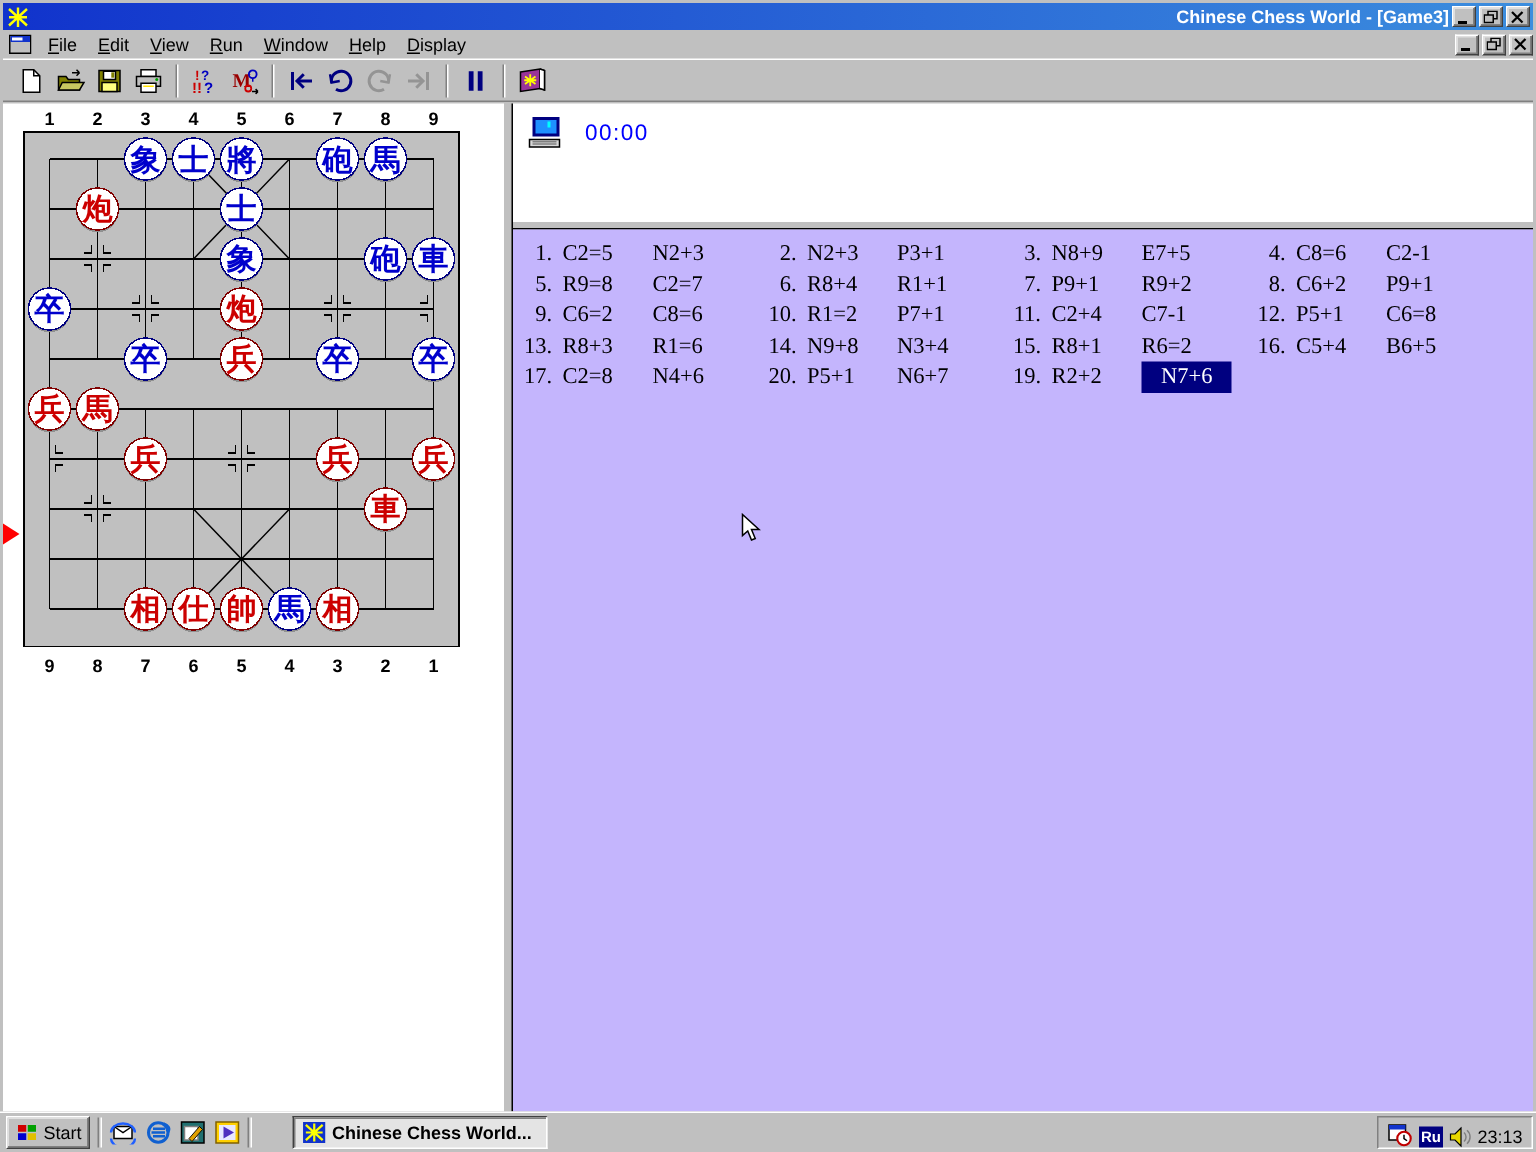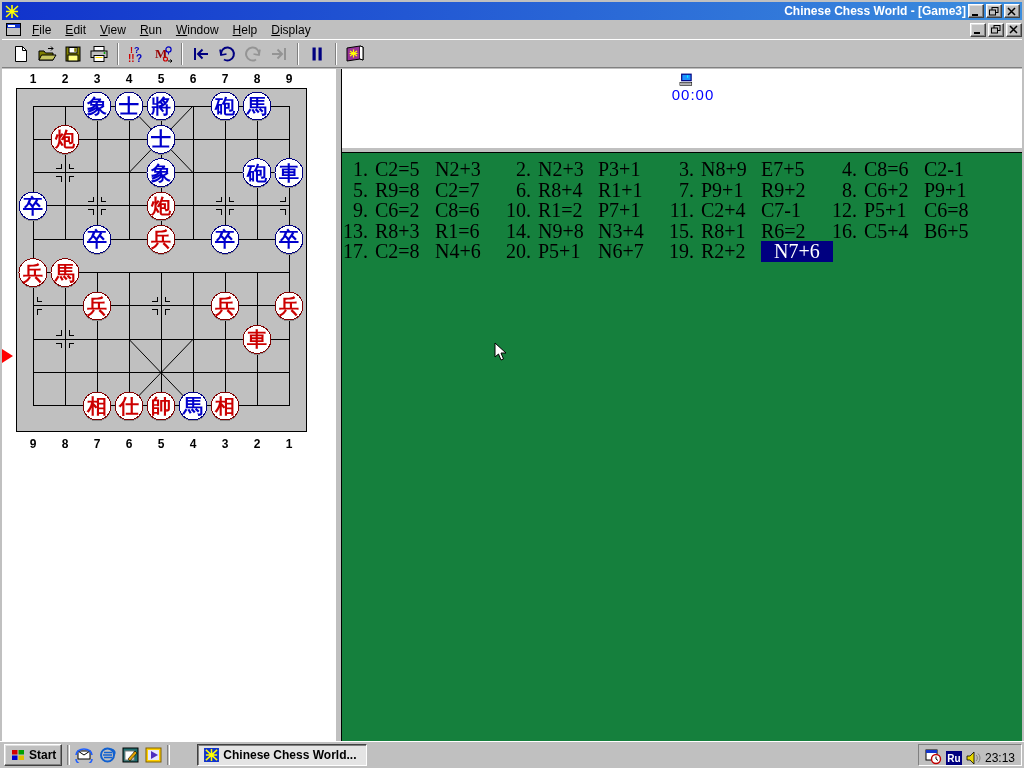--- a/index.html
+++ b/index.html
@@ -34,48 +34,48 @@
     border-left:1px solid #808080; border-right:1px solid #fff; }
 
   
   .client { position:absolute; left:2px; top:69px; right:2px; bottom:27px; background:#c0c0c0; }
   .left-pane  { position:absolute; left:0; top:0; width:334px; bottom:0; background:#fff; }
   .v-split { position:absolute; left:334px; top:0; width:6px; bottom:0; background:#c0c0c0;
     border-right:1px solid #000; }
   .timer-pane { position:absolute; left:340px; top:0; right:0; height:79px; background:#fff; }
   .h-split { position:absolute; left:340px; top:79px; right:0; height:5px; background:#c0c0c0;
     border-bottom:1px solid #000; }
-  .moves-pane { position:absolute; left:340px; top:84px; right:0; bottom:0; background:#15803d;
-    font-family:"Liberation Serif",serif; font-size:20px; color:#000; padding-top:6px; }
+  .moves-pane { position:absolute; left:340px; top:84px; right:0; bottom:0; background:#c4b5fd;
+    font-family:"Liberation Serif",serif; font-size:15px; color:#000; padding-top:6px; }
 
   
   #board-box { position:absolute; left:6px; top:3px; width:312px; height:382px; }
   .turn-indicator { position:absolute; left:0; top:280px; width:0; height:0;
     border-left:11px solid #f00; border-top:7px solid transparent; border-bottom:7px solid transparent; }
 
   
-  .trow { display:flex; align-items:center; height:30px; padding-left:10px; margin-top:4px;flex-direction:column; }
+  .trow { display:flex; align-items:center; height:30px; padding-left:10px; margin-top:4px; }
   .trow .ttime { font-size:15px; margin-left:12px; letter-spacing:1px; }
   .time-blue { color:#0000ff; }
   .time-red { color:#ff0000; }
 
   
   .mrow { line-height:20.6px; white-space:nowrap; }
   .mgroup { display:inline-block; width:163px; }
   .mnum { display:inline-block; width:26px; text-align:right; }
   .mw { display:inline-block; margin-left:7px; width:60px; }
   .mb { display:inline-block; }
   .mb.hl { background:#000080; color:#fff; padding:0 13px; }
 
   
   .taskbar { position:absolute; left:0; bottom:0; width:1024px; height:27px; background:#c0c0c0;
     border-top:1px solid #fff; display:flex; align-items:center; padding:0 2px; }
   .startbtn { height:22px; background:#c0c0c0; border:1px solid; border-color:#fff #404040 #404040 #fff;
     box-shadow:inset -1px -1px 0 #808080, inset 1px 1px 0 #dfdfdf;
-    display:flex; align-items:center; padding:0 5px; font-weight:bold; font-size:12px; gap:3px; margin-left:2px;}
+    display:flex; align-items:center; padding:0 5px; font-weight:normal; font-size:12px; gap:3px; margin-left:2px;}
   .tb-sep { width:3px; height:20px; margin:0 5px; border-left:1px solid #808080; border-right:1px solid #fff; }
   .ql { display:flex; gap:6px; align-items:center; }
   .taskbtn { height:22px; background:#e4e4e4; border:1px solid; border-color:#404040 #fff #fff #404040;
     box-shadow:inset 1px 1px 0 #808080;
     display:flex; align-items:center; gap:4px; padding:0 6px; font-weight:bold; font-size:12px;
     width:170px; margin-left:22px; white-space:nowrap; overflow:hidden; }
   .tray { margin-left:auto; height:22px; border:1px solid; border-color:#808080 #fff #fff #808080;
     display:flex; align-items:flex-end; gap:4px; padding:0 6px; font-size:12px; }
   .lang-badge { background:#000080; color:#fff; font-size:10px; font-weight:bold;
     width:16px; height:14px; display:inline-flex; align-items:center; justify-content:center; }

